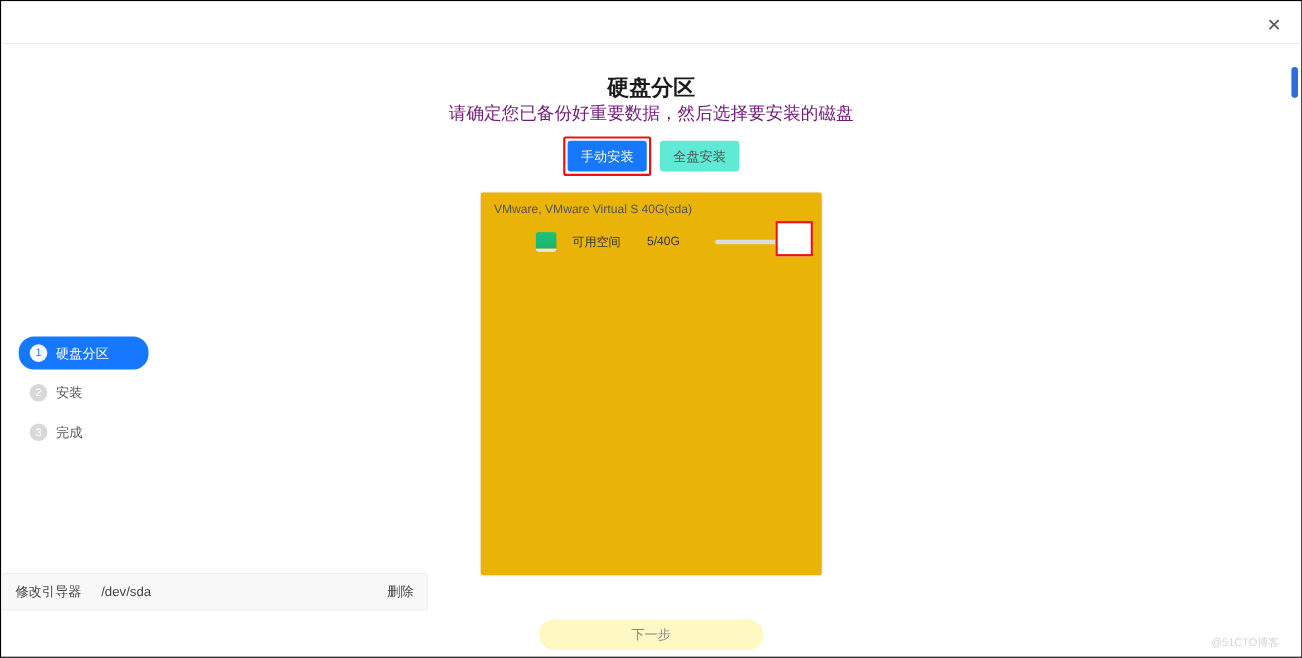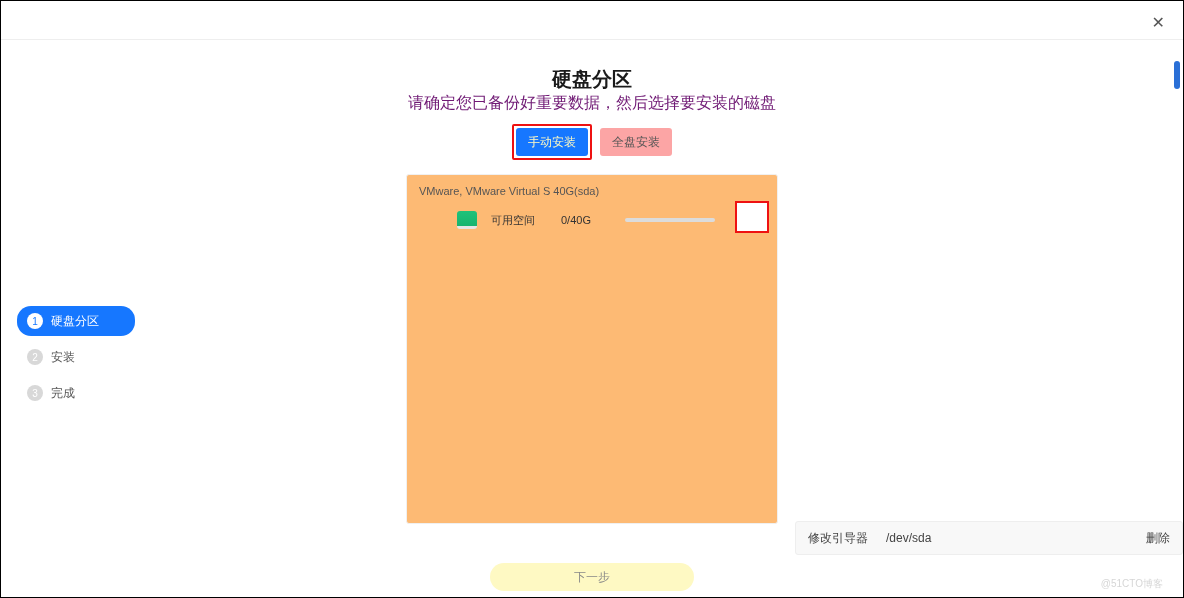--- a/index.html
+++ b/index.html
@@ -111,34 +111,34 @@
     display: flex;
     align-items: center;
     justify-content: center;
     cursor: pointer;
   }
   .seg.primary {
     background: #1677ff;
     color: #fef9c3;
   }
   .seg.secondary {
-    background: #fca5a5;
+    background: #5eead4;
     color: #555;
   }
   .seg-highlight {
     border: 2px solid #e11;
     padding: 2px;
     border-radius: 2px;
   }
   
   .disk-panel {
     margin-top: 14px;
-    width: 372px;
+    width: 312px;
     min-height: 350px;
-    background: #fdba74;
+    background: #eab308;
     border: 1px solid #f0f0f0;
     border-radius: 3px;
     padding: 6px 10px;
   }
   .disk-title {
     font-size: 11px;
     color: #555;
     padding: 4px 2px 8px 2px;
   }
   .disk-row {
@@ -174,21 +174,21 @@
     border: 2px solid #e11;
     background: #fff;
     cursor: pointer;
   }
   
   .bottom-bar {
     position: absolute;
     left: 0; right: 0;
     bottom: 42px;
     display: flex;
-    justify-content: flex-end;
+    justify-content: flex-start;
   }
   .boot-row {
     width: 388px;
     height: 34px;
     background: #f8f8f8;
     border: 1px solid #eee;
     border-radius: 3px;
     display: flex;
     align-items: center;
     padding: 0 12px;
@@ -256,21 +256,21 @@
           <span class="seg primary">手动安装</span>
         </span>
         <span class="seg secondary">全盘安装</span>
       </div>
 
       <div class="disk-panel">
         <div class="disk-title">VMware, VMware Virtual S 40G(sda)</div>
         <div class="disk-row">
           <span class="disk-icon"></span>
           <span class="disk-label">可用空间</span>
-          <span class="disk-size">0/40G</span>
+          <span class="disk-size">5/40G</span>
           <span class="disk-bar"></span>
           <span class="disk-select"></span>
         </div>
       </div>
     </div>
 
     <div class="bottom-bar">
       <div class="boot-row">
         <div class="boot-left">
           <span>修改引导器</span>

